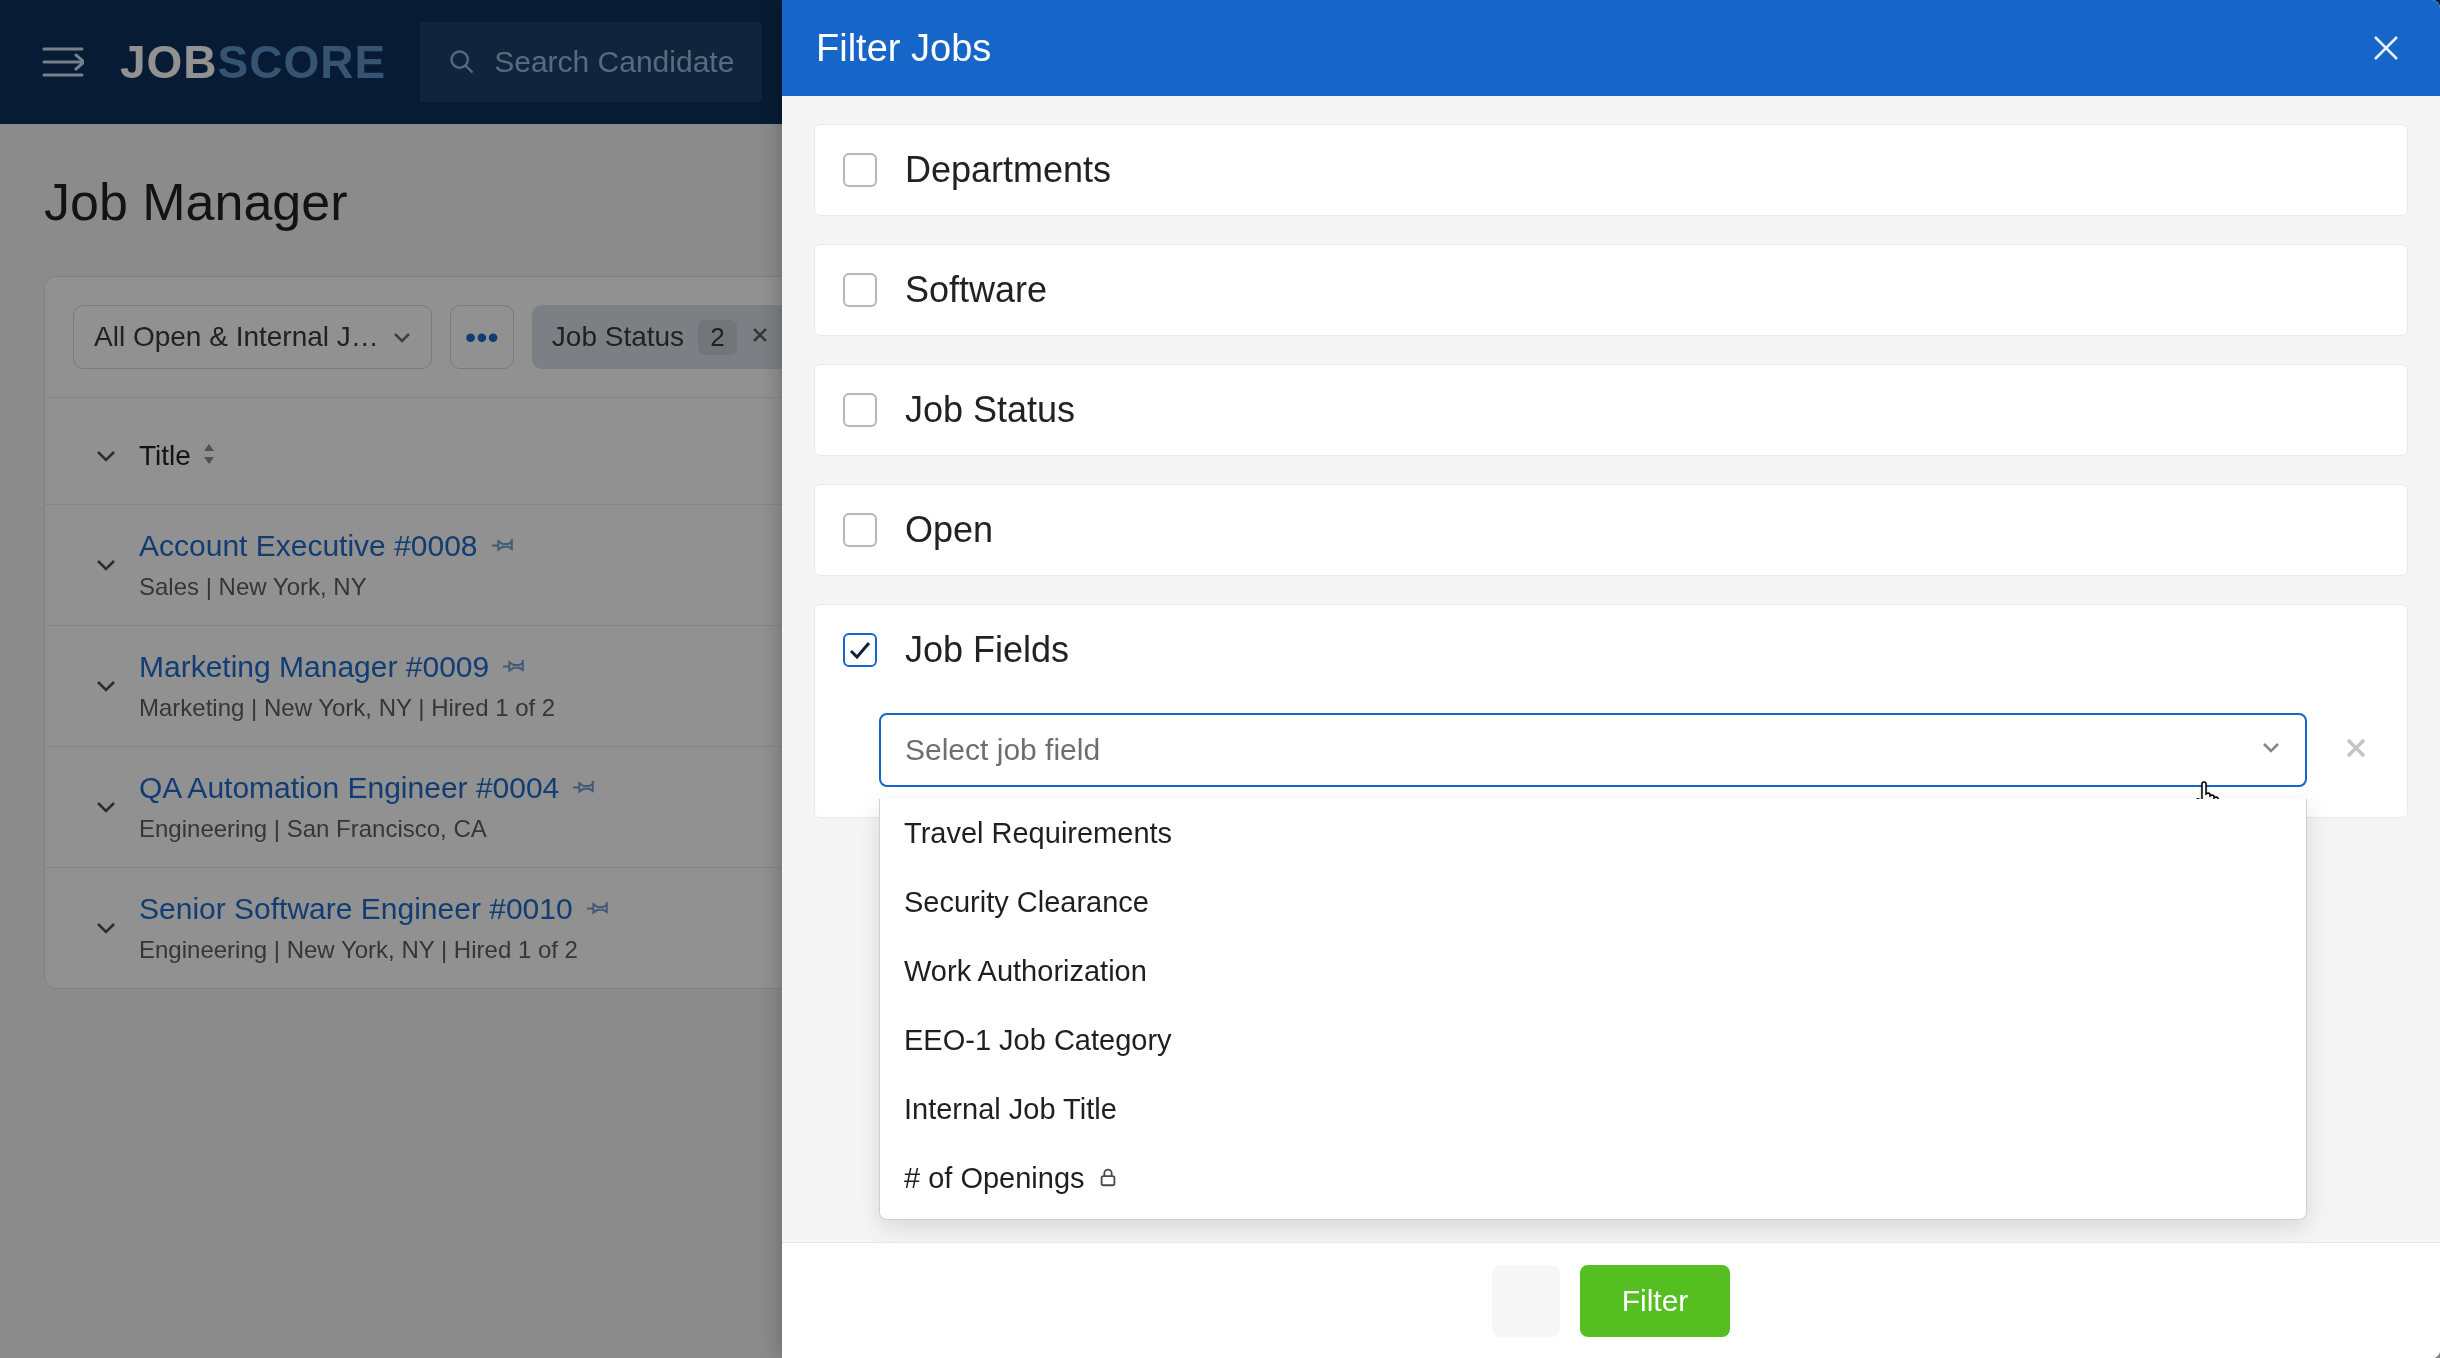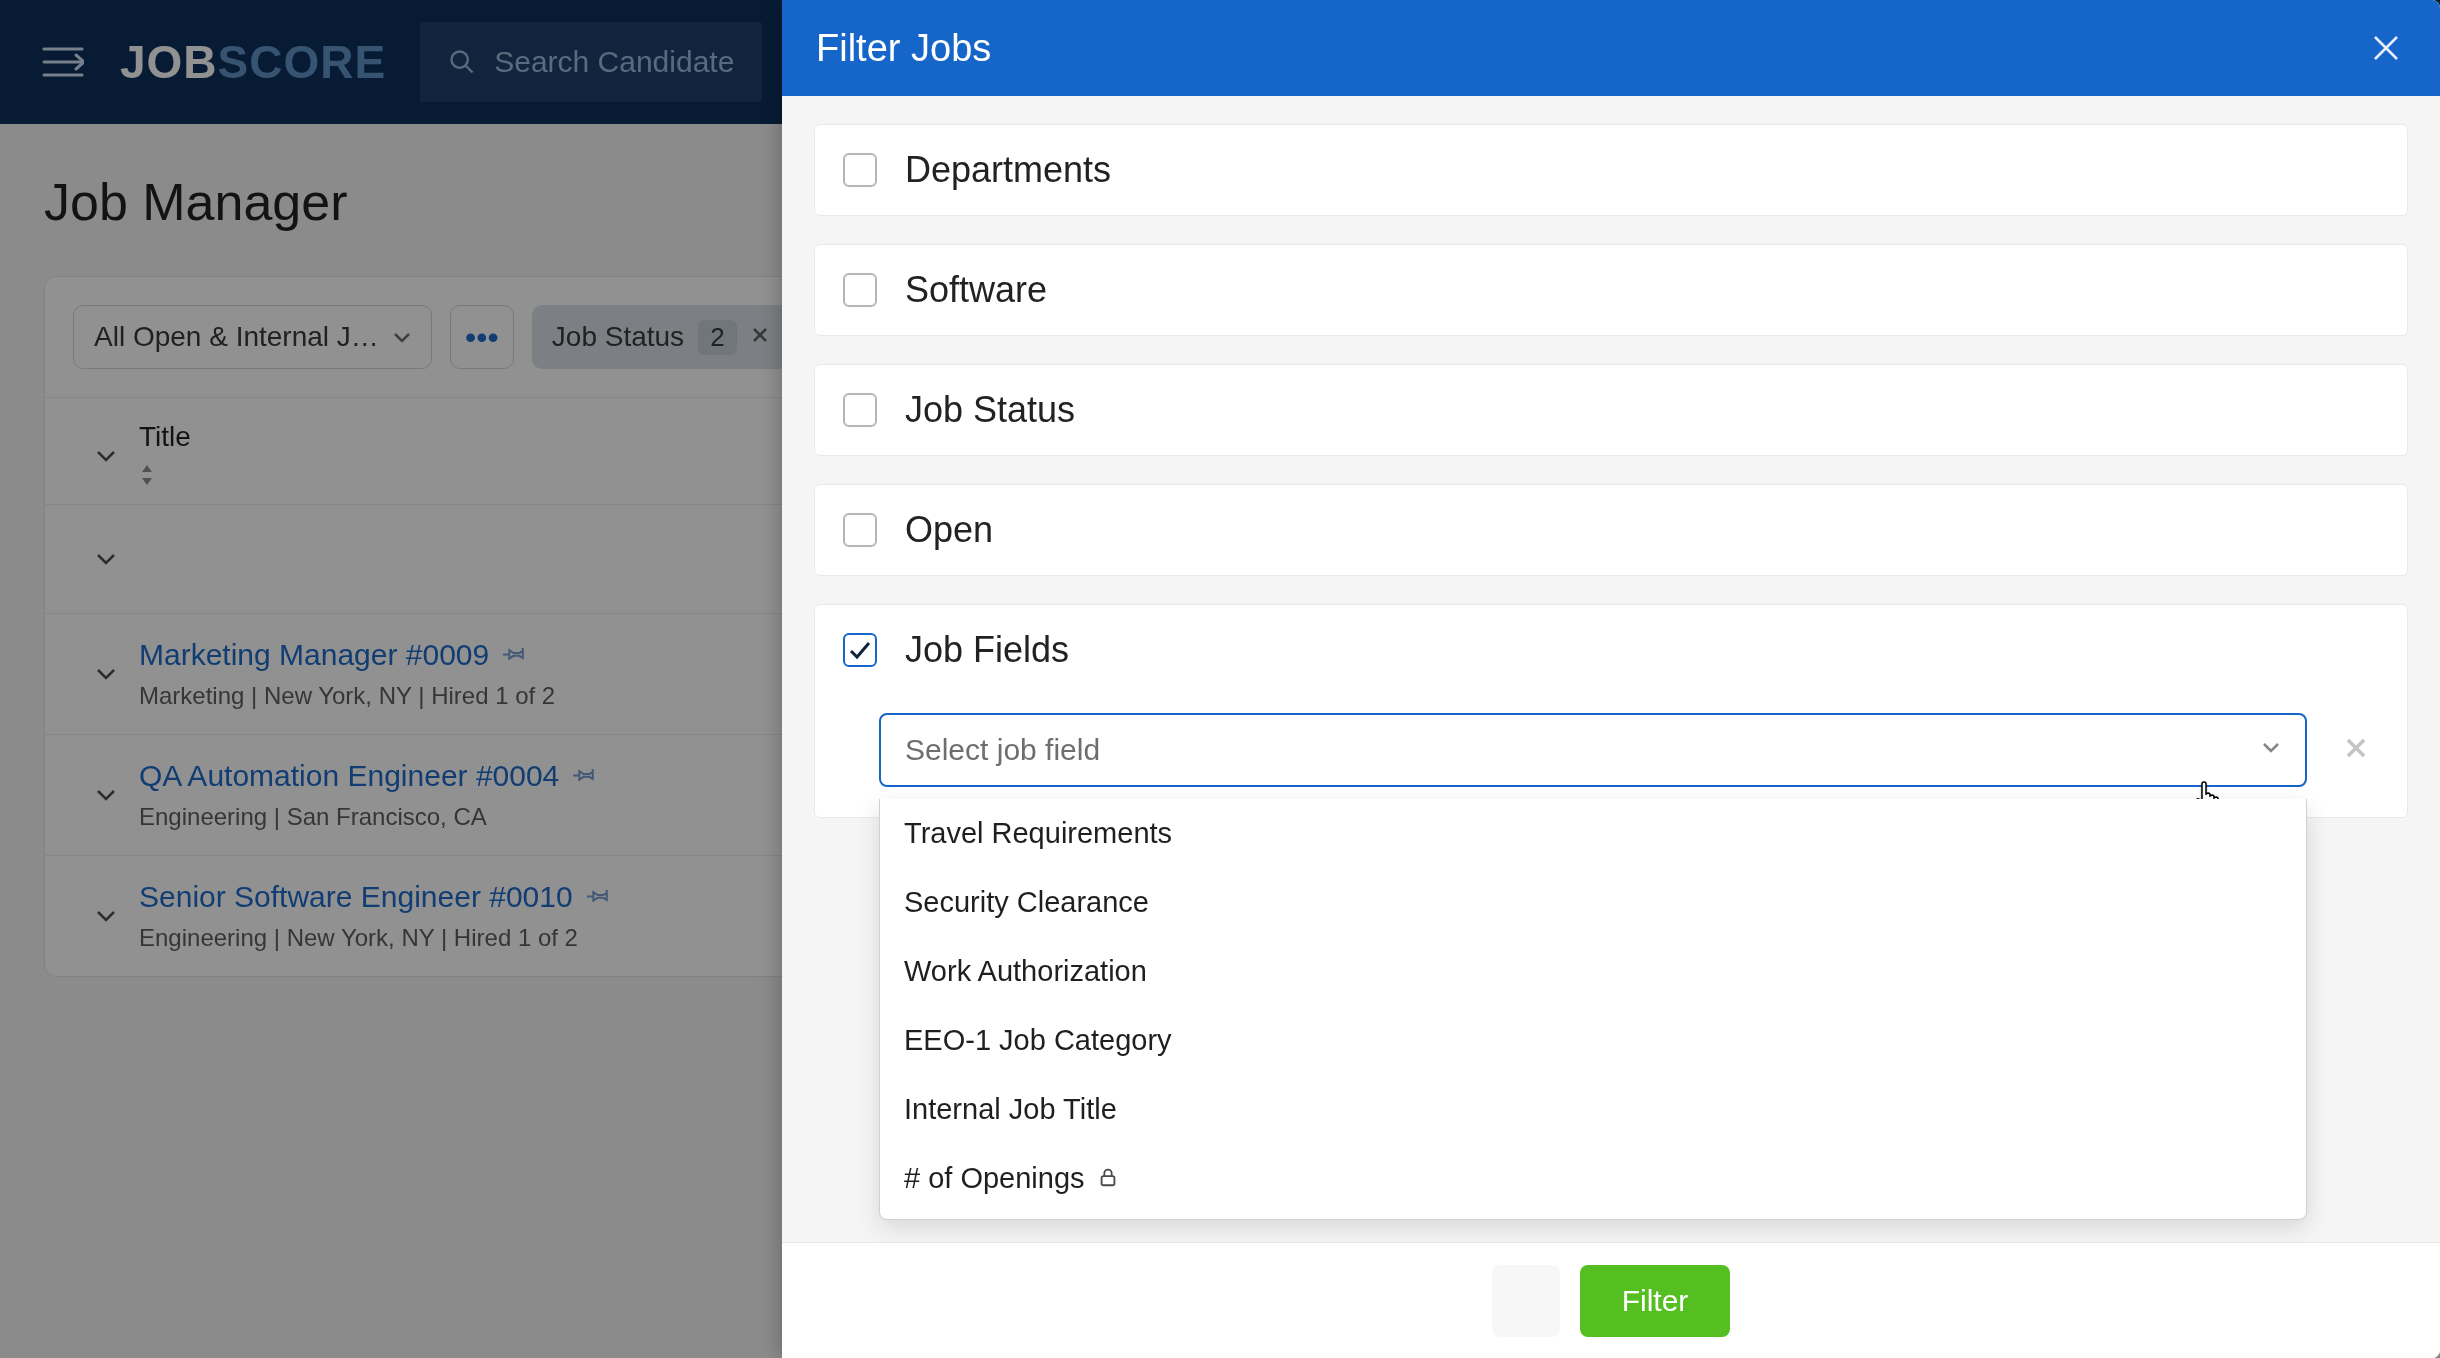--- a/index.html
+++ b/index.html
@@ -28,21 +28,21 @@
   .chip .chev { font-size: 20px; color:#6a6a6a; }
   .kebab-chip { height:64px; width:64px; display:flex; align-items:center; justify-content:center; border:1px solid #d6d6d6; border-radius:10px; color:#1666c9; font-size:32px; background:#fff; }
   .chip.status-chip { background:#d9e1e7; border:none; color:#333; }
   .chip.status-chip .count { background:#c4ced6; border-radius:6px; padding: 2px 12px; font-size:26px; }
   .chip.status-chip .xicon { color:#5b5b5b; font-size:22px; }
   .add-filter-btn { color:#1666c9; font-size:34px; margin-left: 6px; }
 
   .table-area { margin-top: 10px; }
   .thead { display:flex; align-items:center; height:96px; padding: 0 28px; color:#333; }
   .th-expand { width: 66px; display:flex; justify-content:center; }
-  .th-title { font-size:28px; font-weight:500; display:flex; gap:10px; color:#1a1a1a;flex-direction:column; }
+  .th-title { font-size:28px; font-weight:500; display:flex; align-items:center; gap:10px; color:#1a1a1a; }
   .sort-icon { color:#8a8a8a; font-size:20px; }
   .th-right { margin-left: auto; font-size:28px; color:#1a1a1a; }
 
   .trow { display:flex; align-items:center; padding: 24px 28px; border-top:1px solid #ececec; }
   .trow .expander { width:66px; display:flex; justify-content:center; color:#4a4a4a; }
   .trow .cellmain { }
   .trow .titlelink { color:#1666c9; font-size:30px; font-weight:500; display:flex; align-items:center; gap:14px; }
   .trow .pin { color:#6f9bd0; }
   .trow .subline { color:#5a5a5a; font-size:24px; margin-top:10px; }
   .trow .cellright { margin-left:auto; text-align:right; color:#333; font-size:30px; }
@@ -163,20 +163,31 @@
           </div>
           <div class="th-right">Op</div>
         </div>
 
         <div class="trow">
           <div class="expander">
             <svg width="22" height="14" viewBox="0 0 22 14" fill="none" stroke="#4a4a4a" stroke-width="2.5">
                 <polyline points="3,3 11,11 19,3"></polyline>
               </svg>
           </div>
+          <div class="cellmain">
+            <div class="titlelink">
+              <span>Account Executive #0008</span>
+              <span class="pin">
+                <svg width="24" height="24" viewBox="0 0 24 24" fill="none" stroke="#6f9bd0" stroke-width="2">
+                    <path d="M14 3l7 7-4 1-4 4-1 5-3-3-5 5 5-5-3-3 5-1 4-4 1-4z" transform="rotate(45 12 12)"></path>
+                  </svg>
+              </span>
+            </div>
+            <div class="subline">Sales | New York, NY</div>
+          </div>
           <div class="cellright">
             <div>5</div>
             <div style="font-size:22px;color:#888;">c</div>
           </div>
         </div>
 
         <div class="trow">
           <div class="expander">
             <svg width="22" height="14" viewBox="0 0 22 14" fill="none" stroke="#4a4a4a" stroke-width="2.5">
                 <polyline points="3,3 11,11 19,3"></polyline>

